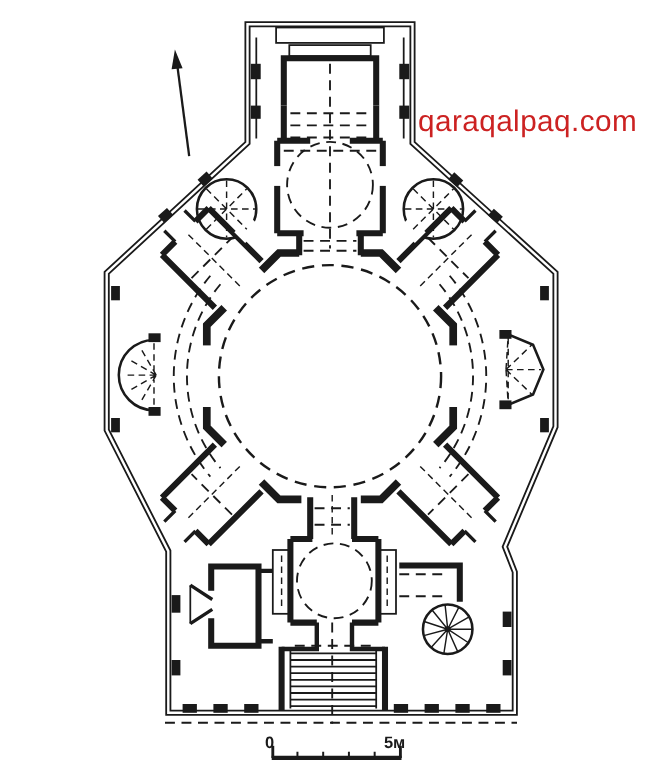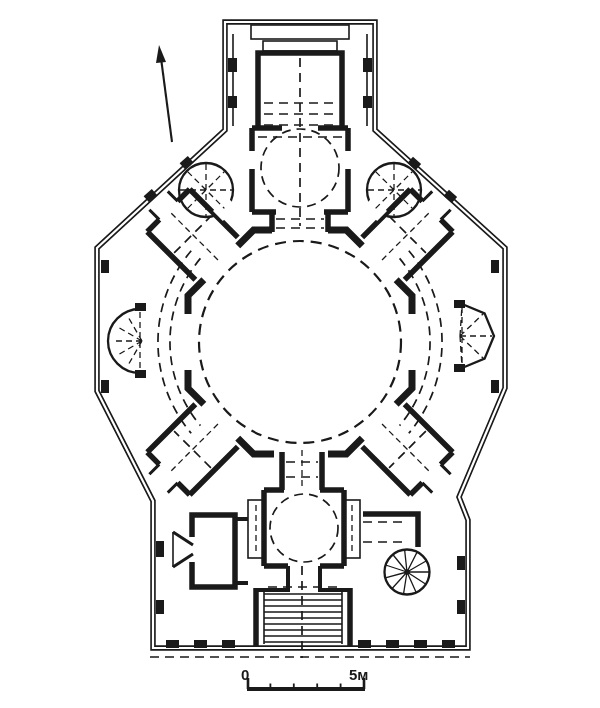--- a/index.html
+++ b/index.html
@@ -216,13 +216,14 @@
 
     <g class="sbar">
       <path d="M247 689 H365" stroke="currentColor" stroke-width="4" fill="none"></path>
       <path d="M248 678 V689 M364 678 V689" stroke="currentColor" stroke-width="2.6" fill="none"></path>
       <path d="M270.4 683.5 V689 M293.8 683.5 V689 M317.2 683.5 V689 M340.6 683.5 V689" stroke="currentColor" stroke-width="1.8" fill="none"></path>
       <text x="241" y="680">0</text>
       <text x="349" y="680">5м</text>
     </g>
   </svg>
 
+  <div class="watermark">qaraqalpaq.com</div>
 </div>
 
 </body></html>

